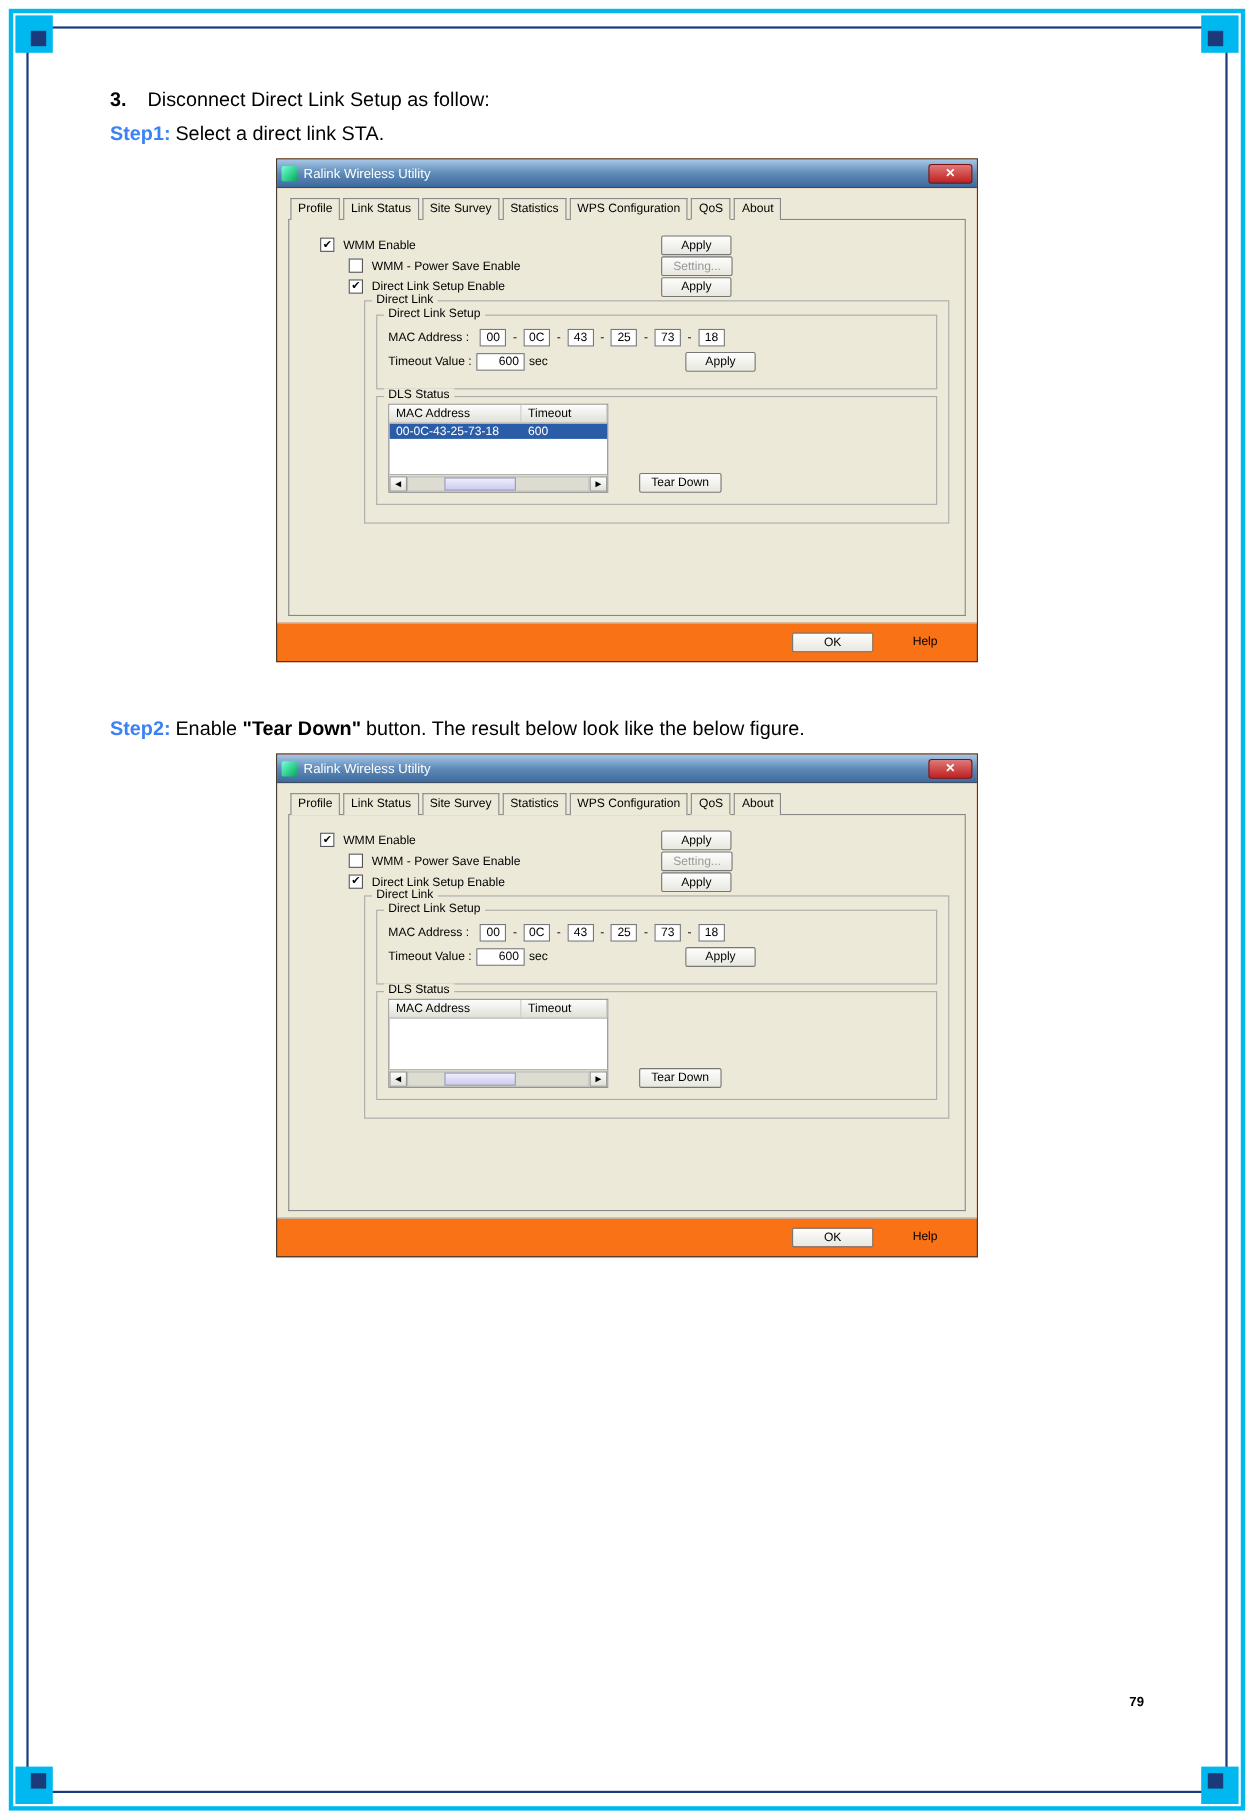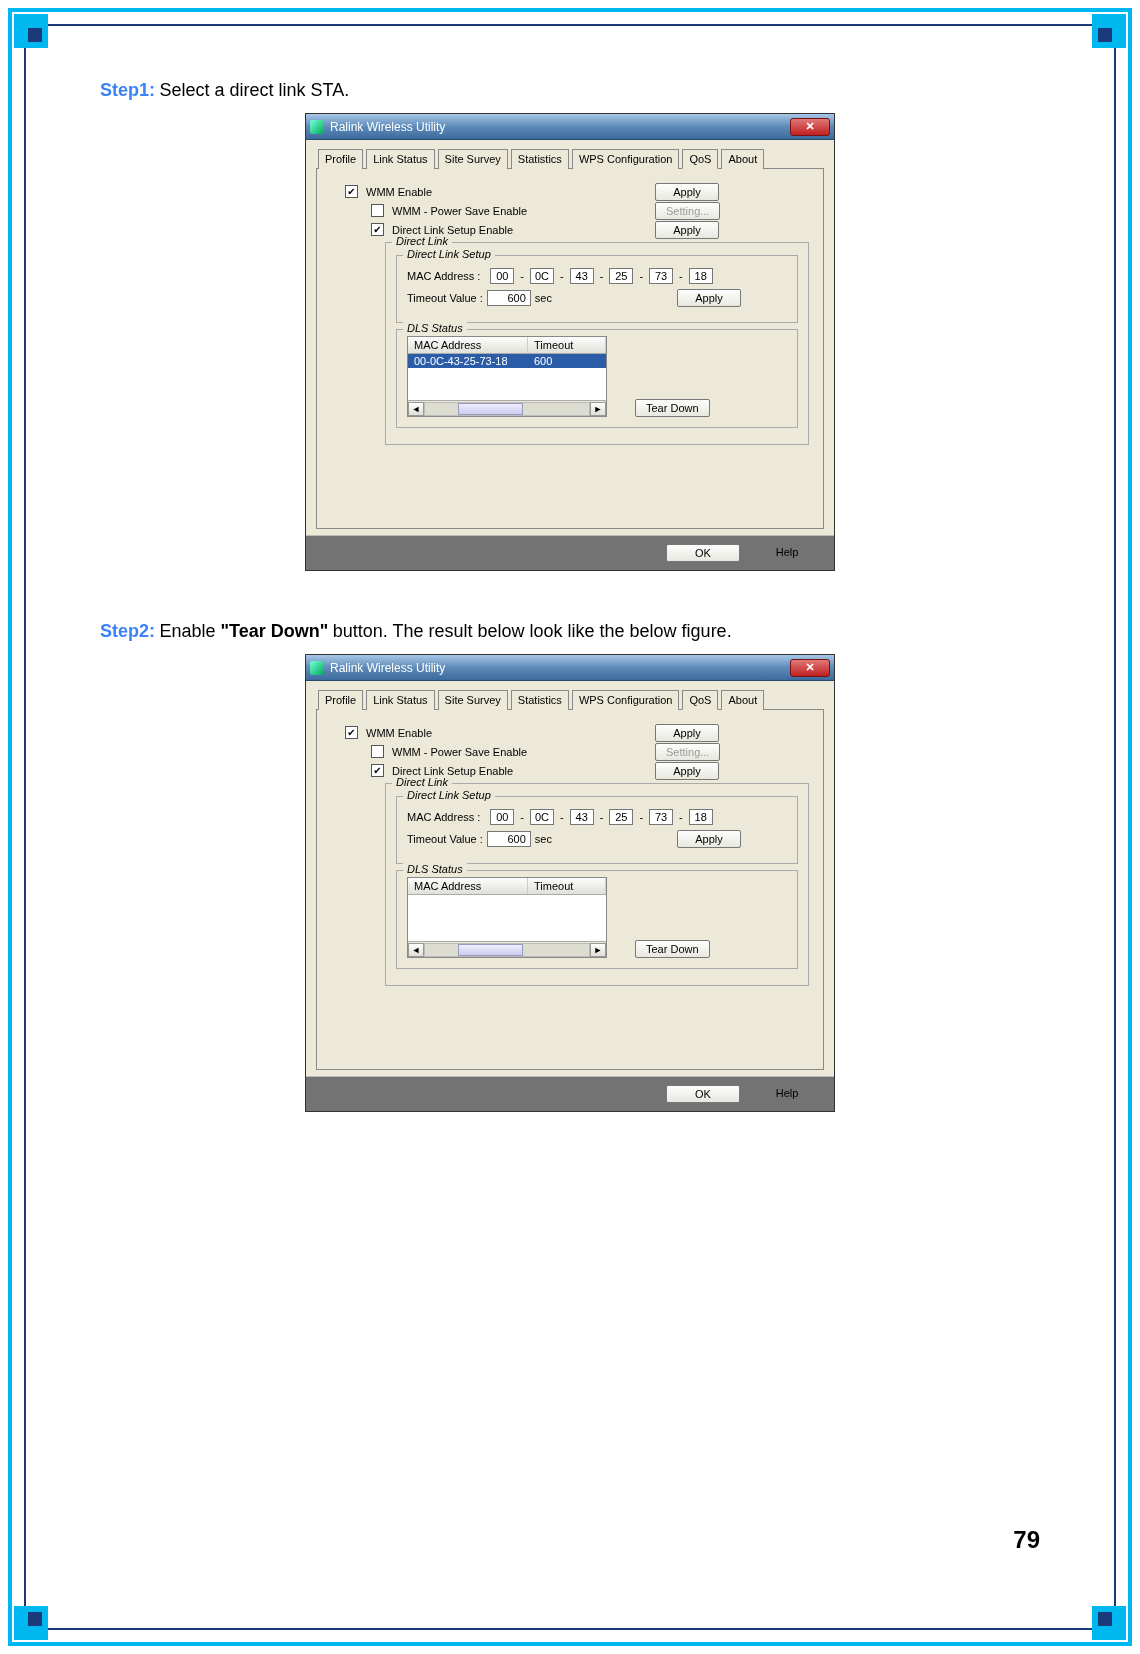--- a/index.html
+++ b/index.html
@@ -49,24 +49,24 @@
     font-size: 18px;
     margin-bottom: 10px;
   }
   .list-num { font-weight: bold; margin-right: 14px; }
   .step-label { color: #3b82f6; font-weight: bold; font-size: 18px; }
   .step-text { font-size: 18px; }
   .step-row { margin-bottom: 12px; }
 
   
   .dialog {
-    width: 530px;
+    width: 638px;
     margin: 0 auto 50px auto;
     border: 1px solid #333;
-    background: #737373;
+    background: #f97316;
     font-size: 11px;
     font-family: Tahoma, sans-serif;
     color: #000;
   }
   .titlebar {
     height: 26px;
     background: linear-gradient(to bottom, #a7c7e7, #5f8bb8, #3d6a9e);
     display: flex;
     align-items: center;
     padding: 0 4px;
@@ -154,21 +154,20 @@
     padding: 6px 10px 10px 10px;
     margin: 6px 0 6px 20px;
     position: relative;
   }
   .fieldset > .legend {
     position: absolute;
     top: -8px; left: 6px;
     background: #ece9d8;
     padding: 0 4px;
     font-size: 11px;
-    font-style: italic;
   }
   .mac-row, .timeout-row {
     display: flex;
     align-items: center;
     gap: 4px;
     margin: 6px 0;
   }
   .mac-label { margin-right: 6px; }
   .mac-box {
     width: 24px;
@@ -248,41 +247,45 @@
     padding: 8px 10px;
     border-top: 1px solid #bbb;
   }
   .dialog-footer .win-btn { min-width: 74px; }
 
   .page-num {
     position: absolute;
     right: 0;
     bottom: 20px;
     font-weight: bold;
-    font-size: 24px;
+    font-size: 12px;
   }
   .indent1 { margin-left: 26px; }
   .indent2 { margin-left: 40px; }
 </style>
 </head>
 <body>
 
 <div class="frame-outer"></div>
 <div class="frame-inner"></div>
 <div class="corner tl"></div>
 <div class="corner tr"></div>
 <div class="corner bl"></div>
 <div class="corner br"></div>
 <div class="corner-inner tl"></div>
 <div class="corner-inner tr"></div>
 <div class="corner-inner bl"></div>
 <div class="corner-inner br"></div>
 
 <div class="content">
 
+  <div class="list-item-3">
+    <span class="list-num">3.</span>
+    <span>Disconnect Direct Link Setup as follow:</span>
+  </div>
 
   <div class="step-row">
     <span class="step-label">Step1:</span>
     <span class="step-text"> Select a direct link STA.</span>
   </div>
 
   <div class="dialog">
     <div class="titlebar">
       <div class="titlebar-icon"></div>
       <div class="titlebar-text">Ralink Wireless Utility</div>

